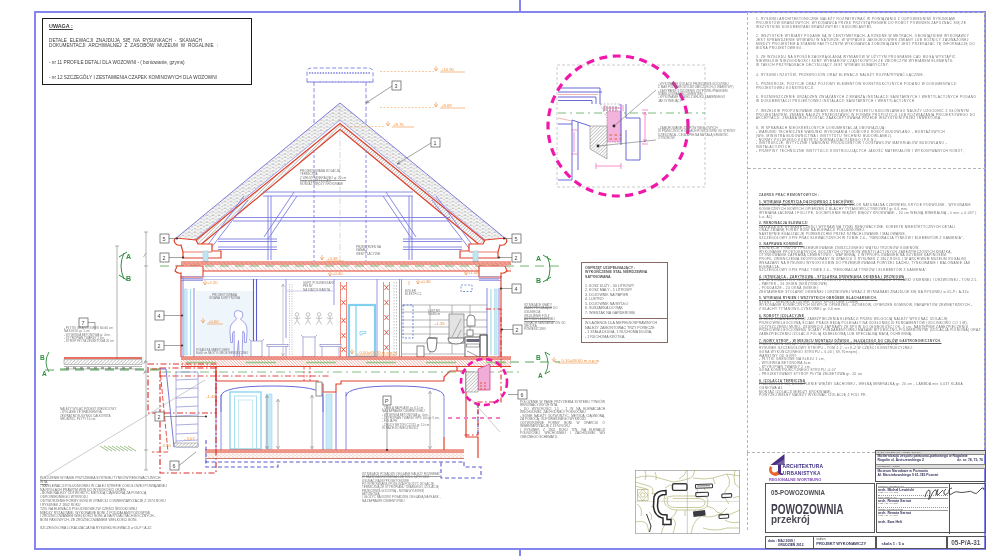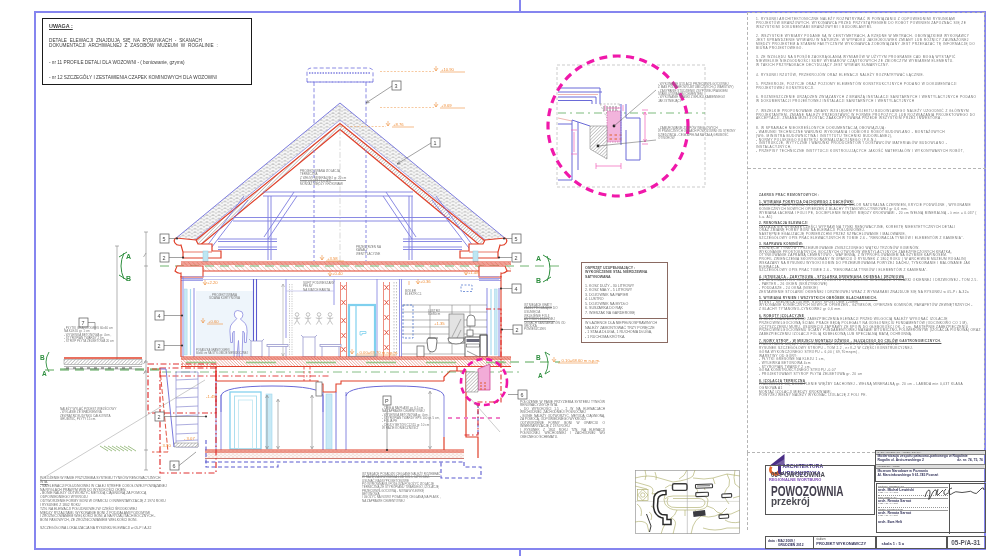--- a/index.html
+++ b/index.html
@@ -685,21 +685,21 @@
     <text x="2" y="30.7" font-family="Liberation Sans,sans-serif" font-size="3.9" font-weight="bold" fill="#7a45b5" letter-spacing="0.1">REGIONALNE WORTBURO</text>
   </svg>
 
   <div class="abs" style="left:113px;top:2.5px;width:110.5px;height:32px;border:0.8px solid #555;">
     <div style="background:#ddd;border-bottom:0.5px solid #888;font-size:2.3px;line-height:3px;padding-left:1.5px;color:#444;">NAZWA INWESTYCJI  / ADRES / DZIAŁKA</div>
     <div style="font-size:3.4px;line-height:3.9px;font-weight:bold;padding:0.7px 1.5px;color:#33335a;">Modernizacja zespołu pałacowo-parkowego w Rogalinie<br>Rogalin  ul. Arciszewskiego 2<span style="float:right;">dz. nr. 74, 75, 76</span></div>
     <div style="background:#ddd;border-top:0.5px solid #888;border-bottom:0.5px solid #888;font-size:2.3px;line-height:3px;padding-left:1.5px;color:#444;">INWESTOR / ADRES</div>
     <div style="font-size:3.4px;line-height:4px;font-weight:bold;padding:0.8px 1.5px;color:#33335a;">Muzeum Narodowe w Poznaniu<br>Al. Marcinkowskiego 9   61-745 Poznań</div>
   </div>
 
-  <div class="abs" style="left:3px;top:18px;width:109.5px;height:50px;border:0.8px solid #555;font-size:3px;">
+  <div class="abs" style="left:3px;top:36px;width:109.5px;height:50px;border:0.8px solid #555;font-size:3px;">
     <div class="abs" style="left:5px;top:3.5px;font-size:6.1px;font-weight:bold;color:#4a4a52;letter-spacing:0.1px;transform:scaleY(1.12);transform-origin:left top;">05-POWOZOWNIA</div>
     <div class="abs" style="left:5px;top:15.5px;font-size:10.8px;font-weight:bold;color:#44404e;letter-spacing:0px;transform:scale(0.93,1.38);transform-origin:left top;">POWOZOWNIA</div>
     <div class="abs" style="left:5px;top:30px;font-size:10px;font-weight:bold;color:#4a4a52;transform:scaleY(1.05);transform-origin:left top;">przekrój</div>
   </div>
 
   <div class="abs" style="left:113.6px;top:35.5px;width:110.5px;height:50px;border:0.8px solid #555;">
     <div class="abs" style="left:72px;top:0;width:0;height:50px;border-left:0.7px solid #555;"></div>
     <div style="padding:1px 0 0 1.5px;">
       <div style="font-size:2.3px;color:#555;border-bottom:0.4px solid #999;width:70px;">GŁÓWNY PROJEKTANT</div>
       <div style="font-size:3.5px;font-weight:bold;color:#33335a;line-height:4px;">arch. Michał Lewiński</div>

